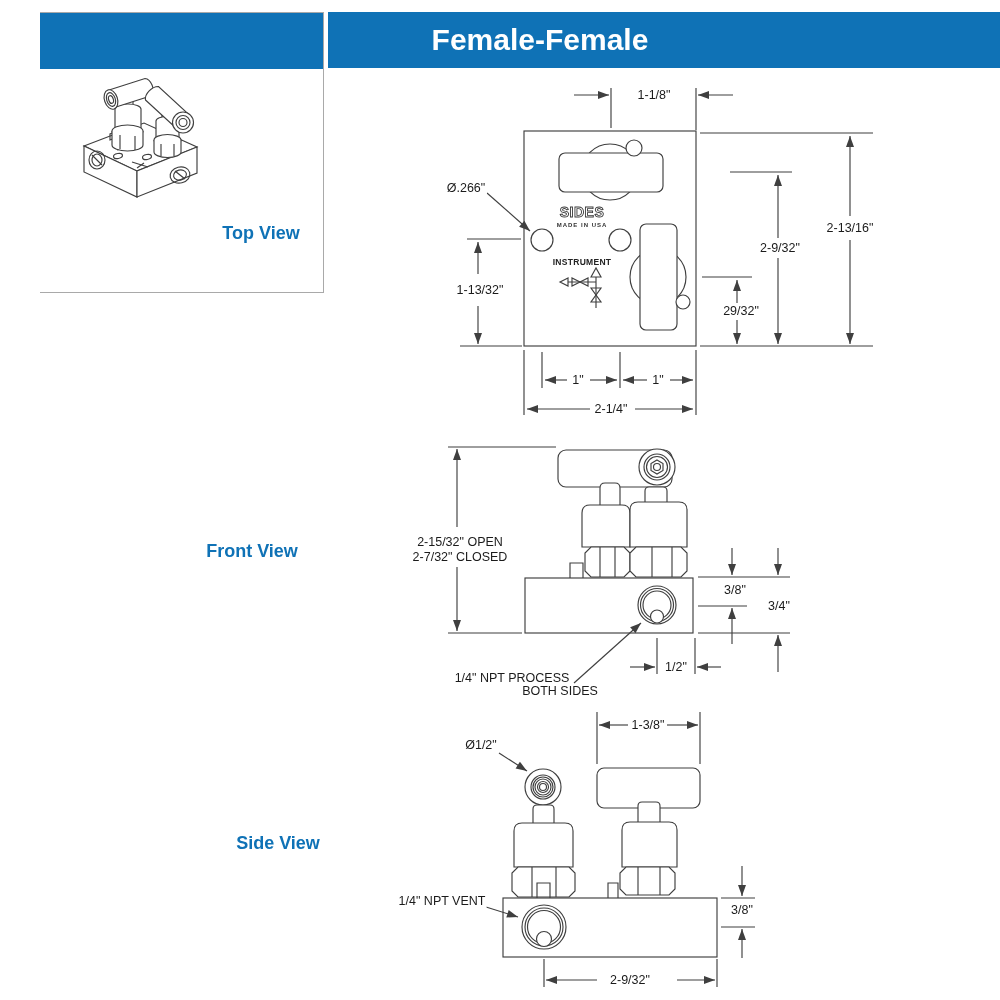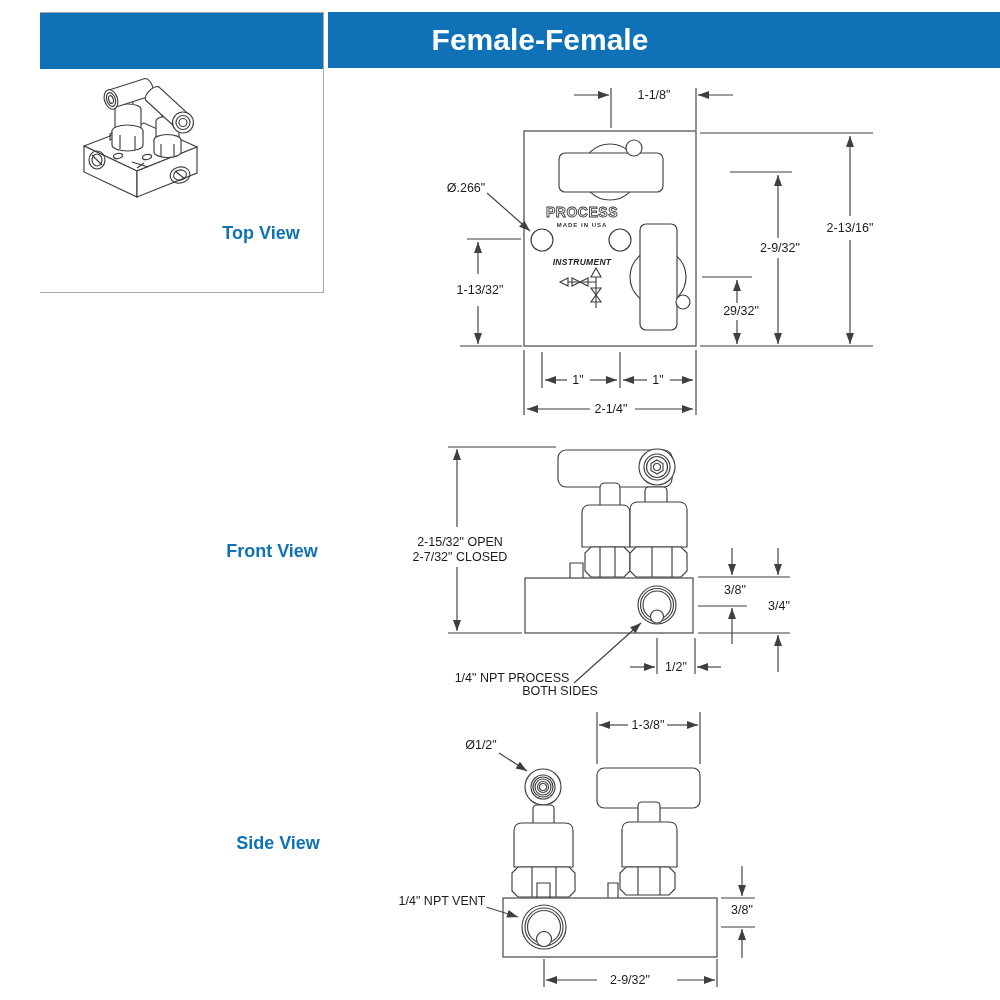--- a/index.html
+++ b/index.html
@@ -245,26 +245,26 @@
         <line x1="702" y1="958" x2="702" y2="929" marker-end="url(#ah)"></line>
         <line x1="504" y1="959" x2="504" y2="987"></line>
         <line x1="677" y1="959" x2="677" y2="987"></line>
         <line x1="557" y1="980" x2="506" y2="980" marker-end="url(#ah)"></line>
         <line x1="637" y1="980" x2="675" y2="980" marker-end="url(#ah)"></line>
       </g>
     </g>
   </svg>
 
   <div class="view-label" style="left:221px;top:233px;">Top View</div>
-  <div class="view-label" style="left:232px;top:551px;">Front View</div>
+  <div class="view-label" style="left:212px;top:551px;">Front View</div>
   <div class="view-label" style="left:238px;top:843px;">Side View</div>
 
-  <div class="tiny" id="brand-logo" style="left:542px;top:212px;">PROCESS</div>
+  <div class="tiny" id="brand-logo" style="left:542px;top:212px;">SIDES</div>
   <div class="tiny" id="made-in" style="left:542px;top:225px;">MADE IN USA</div>
-  <div class="tiny" id="instrument-label" style="left:542px;top:262px;font-style:italic;">INSTRUMENT</div>
+  <div class="tiny" id="instrument-label" style="left:542px;top:262px;">INSTRUMENT</div>
   <div class="dim" style="left:614px;top:95px;">1-1/8"</div>
   <div class="dim" style="left:426px;top:188px;">Ø.266"</div>
   <div class="dim" style="left:810px;top:228px;">2-13/16"</div>
   <div class="dim" style="left:740px;top:248px;">2-9/32"</div>
   <div class="dim" style="left:701px;top:311px;">29/32"</div>
   <div class="dim" style="left:440px;top:290px;">1-13/32"</div>
   <div class="dim" style="left:538px;top:380px;">1"</div>
   <div class="dim" style="left:618px;top:380px;">1"</div>
   <div class="dim" style="left:571px;top:409px;">2-1/4"</div>
 

